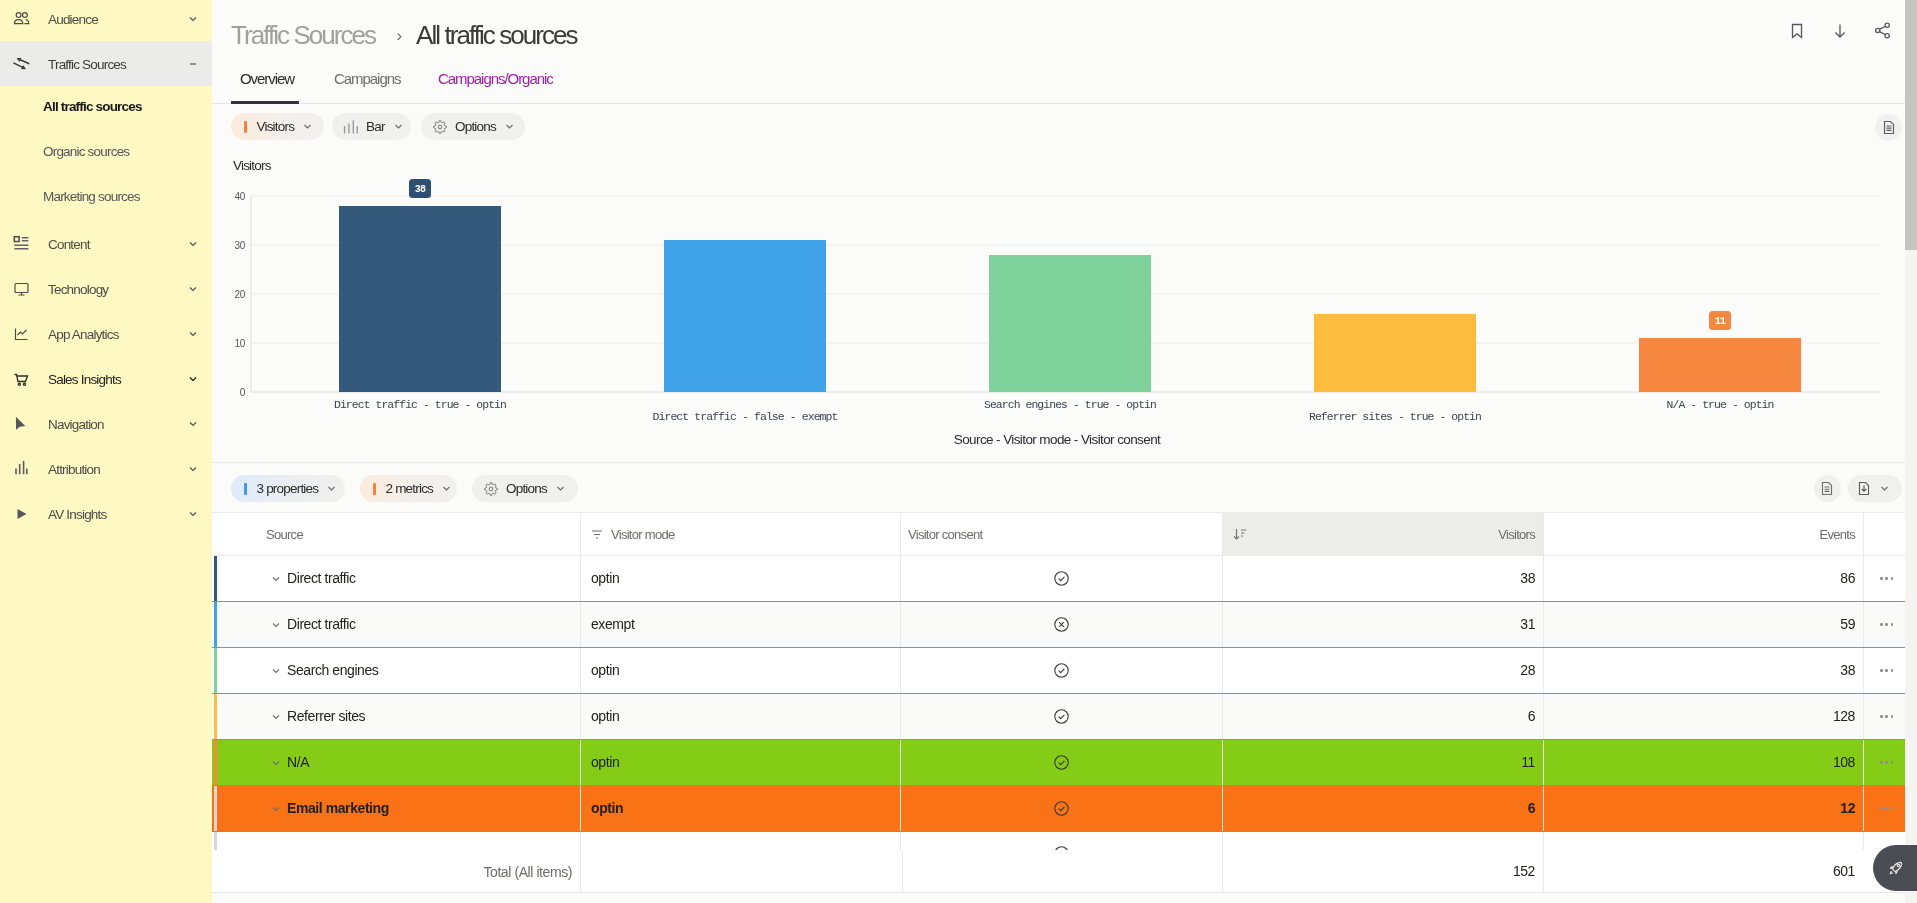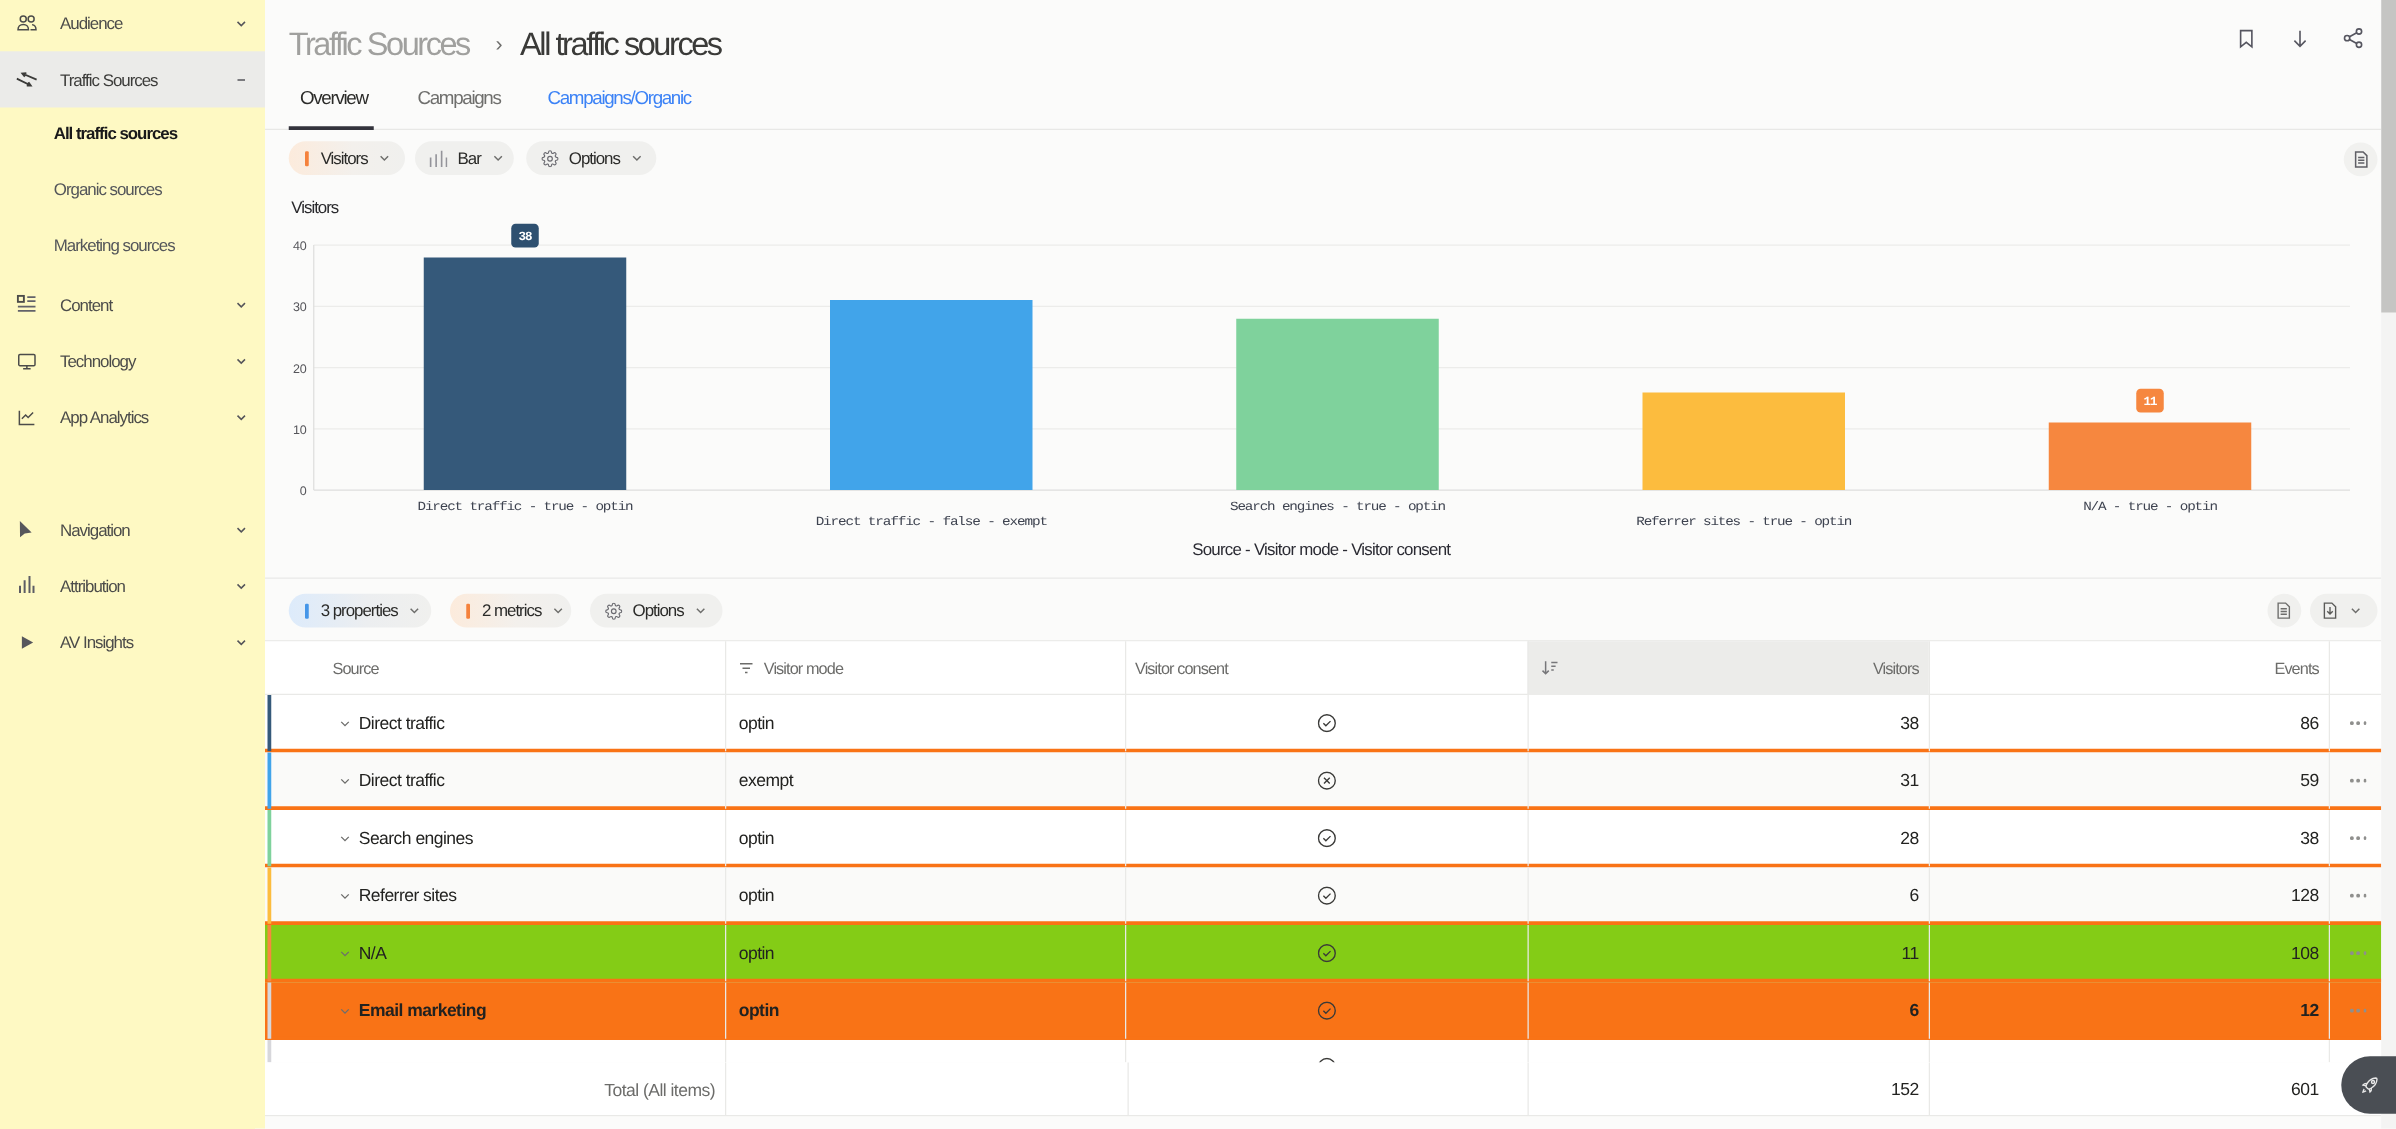--- a/index.html
+++ b/index.html
@@ -14,21 +14,21 @@
   .sb-item .lbl { position:absolute; left:48px; top:50%; transform:translateY(-50%); font-size:13.5px; color:#4c4c4a; }
   .sb-item .chev { position:absolute; right:14px; top:50%; transform:translateY(-50%); width:10px; height:10px; }
   .sb-sub { position:absolute; left:43px; font-size:13.5px; color:#545456; }
 
   
   #main { position:absolute; left:212px; top:0; width:1693px; height:903px; }
 
   .pill { position:absolute; height:27px; background:#f0f0ee; border-radius:14px; display:flex; align-items:center; font-size:13.5px; color:#2b2b29; }
 
   
-  .trow { position:absolute; left:0; width:1693px; height:46px; border-bottom:3px solid #f97316; }
+  .trow { position:absolute; left:0; width:1693px; height:46px; border-bottom:1px solid #f97316; }
   .vb { top:0; width:1px; height:43px; background:#e9e9e7; }
   .vbt { top:0; width:1px; height:42px; background:#e9e9e7; }
   .vbr { position:absolute; top:0; width:1px; height:45px; background:#e9e9e7; }
   .htxt { top:14px; font-size:13px; letter-spacing:-0.055em; color:#6c6c6a; }
   .num { font-size:14px; letter-spacing:-0.03em; color:#222220; }
   .cbar { position:absolute; left:2px; top:0; width:3px; height:45px; }
   .rlbl { position:absolute; left:75px; top:14px; font-size:14px; letter-spacing:-0.03em; color:#222220; }
   .rmode { position:absolute; left:379px; top:14px; font-size:14px; letter-spacing:-0.03em; color:#222220; }
   .rchev { position:absolute; left:59px; top:18px; }
   .dots { position:absolute; left:1668px; top:21px; width:14px; height:3px; }
@@ -92,20 +92,31 @@
     <svg class="ico" viewBox="0 0 17 17" fill="none" stroke="#4c4c4a" stroke-width="1.2">
       <path d="M2.5 3 v11 h12"></path>
         <path d="M4.5 9.5 L7.5 6.5 L9.5 8.5 L13.5 4.5"></path>
     </svg>
     <span class="lbl">App Analytics</span>
     <svg class="chev" viewBox="0 0 10 10" fill="none" stroke="#55555a" stroke-width="1.2">
         <path d="M2 3.5 L5 6.5 L8 3.5"></path>
       </svg>
   </div>
 
+  <div class="sb-item" style="top:356px;">
+    <svg class="ico" viewBox="0 0 17 17" fill="none" stroke="#2e2e2c" stroke-width="1.3">
+      <path d="M1.5 4 h2 l1.5 7 h7.5 l2-5.5 h-11"></path>
+        <circle cx="6.3" cy="13.7" r="1.1"></circle>
+        <circle cx="11.5" cy="13.7" r="1.1"></circle>
+    </svg>
+    <span class="lbl" style="color:#222220;">Sales Insights</span>
+    <svg class="chev" viewBox="0 0 10 10" fill="none" stroke="#2e2e2c" stroke-width="1.5">
+        <path d="M2 3.5 L5 6.5 L8 3.5"></path>
+      </svg>
+  </div>
 
   <div class="sb-item" style="top:401px;">
     <svg class="ico" viewBox="0 0 17 17" fill="#57575c" stroke="none">
       <path d="M2.9 1.2 L12.3 10.5 L6.8 11.2 L3.0 14.3 Z"></path>
     </svg>
     <span class="lbl">Navigation</span>
     <svg class="chev" viewBox="0 0 10 10" fill="none" stroke="#55555a" stroke-width="1.2">
         <path d="M2 3.5 L5 6.5 L8 3.5"></path>
       </svg>
   </div>
@@ -146,21 +157,21 @@
     <circle cx="4.7" cy="9.5" r="2.1"></circle>
       <circle cx="14.2" cy="4.2" r="2.1"></circle>
       <circle cx="14.2" cy="14.8" r="2.1"></circle>
     <path d="M6.6 8.4 L12.4 5.2 M6.6 10.6 L12.4 13.8"></path>
   </svg>
 
   <div class="abs" style="left:0; top:103px; width:1693px; height:1px; background:#e8e8e6;"></div>
   <div class="abs" style="left:28px; top:70px; font-size:15px; letter-spacing:-0.07em; color:#2b2b29;">Overview</div>
   <div class="abs" style="left:19px; top:101px; width:68px; height:3px; background:#33333c;"></div>
   <div class="abs" style="left:122px; top:70px; font-size:15px; letter-spacing:-0.07em; color:#6e6e6c;">Campaigns</div>
-  <div class="abs" style="left:226px; top:70px; font-size:15px; letter-spacing:-0.07em; color:#3b82f6;">Campaigns/Organic</div>
+  <div class="abs" style="left:226px; top:70px; font-size:15px; letter-spacing:-0.07em; color:#a21caf;">Campaigns/Organic</div>
 
   <div class="pill" style="left:19px; top:113px; width:93px; background:linear-gradient(90deg,#fcebdc 0%,#f3f0ec 55%,#f0f0ee 100%);">
     <span style="width:2.5px; height:12px; background:#f5823c; margin-left:13px; border-radius:1px;"></span>
     <span style="margin-left:10px;">Visitors</span>
     <svg style="margin-left:9px;" width="9" height="9" viewBox="0 0 9 9" fill="none" stroke="#6e6e6c" stroke-width="1.2">
         <path d="M1.5 3 L4.5 6 L7.5 3"></path>
       </svg>
   </div>
   <div class="pill" style="left:120px; top:113px; width:79px;">
     <svg style="margin-left:11px;" width="15" height="14" viewBox="0 0 15 14" fill="none" stroke="#94949a" stroke-width="1.4">

